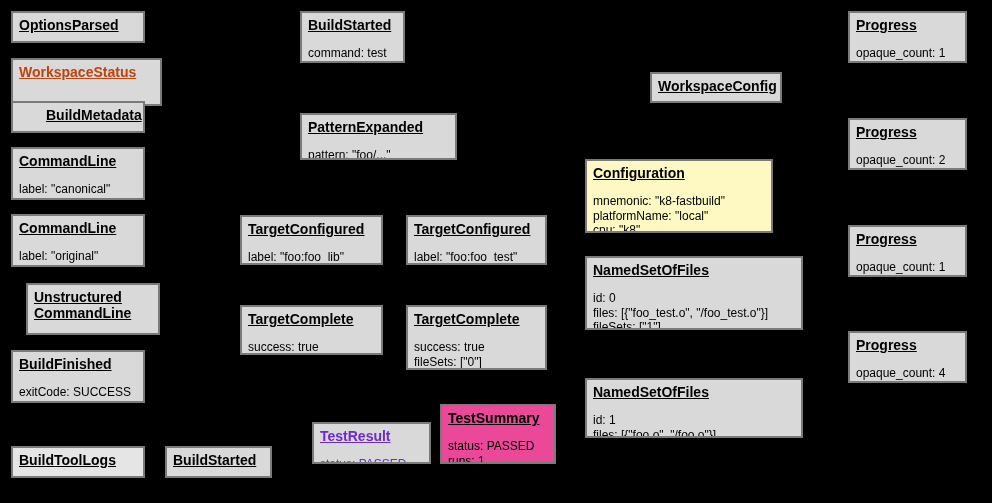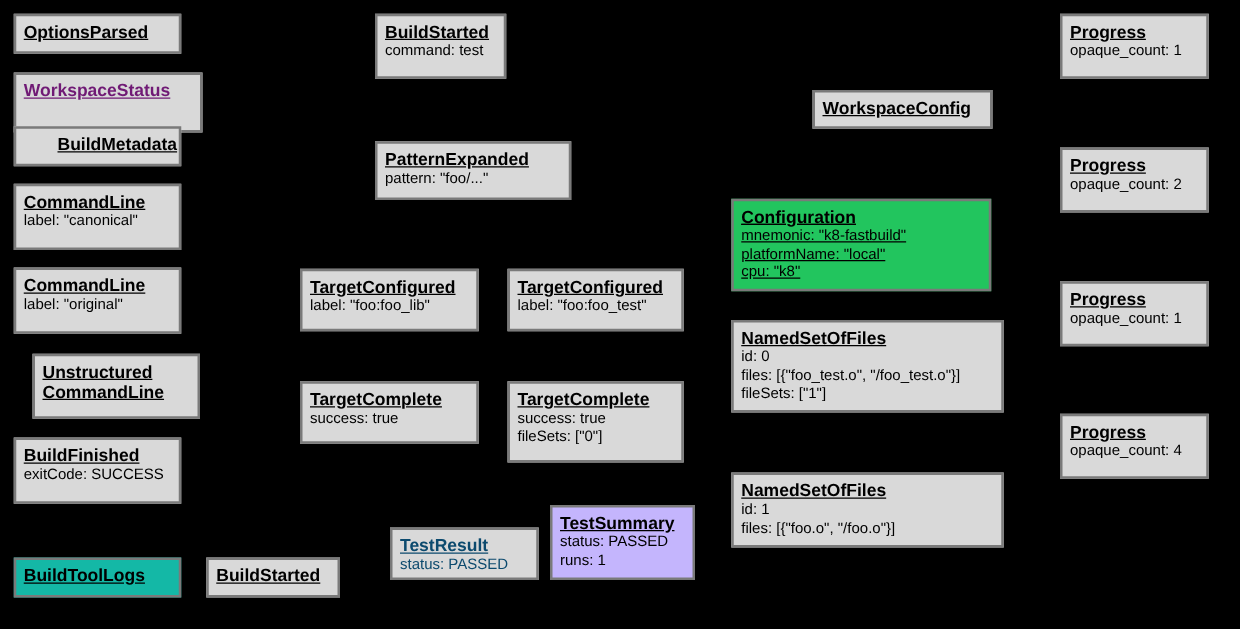--- a/index.html
+++ b/index.html
@@ -32,37 +32,37 @@
   }
   .node-title {
     font-size: 14px;
     font-weight: bold;
     line-height: 16px;
     text-decoration: underline;
     white-space: pre-line;
     letter-spacing: 0px;
   }
   .node-fields {
-    margin-top: 0;
+    margin-top: 13px;
   }
   .field {
     font-size: 12px;
     line-height: 14.5px;
     font-weight: normal;
     white-space: nowrap;
   }
 </style>
 </head>
 <body>
 
 <div id="canvas" style="background: rgb(0, 0, 0);">
     <div class="node" style="left: 11px; top: 11px; width: 134px; height: 32px; background: rgb(217, 217, 217); border-color: rgb(122, 122, 122); color: rgb(0, 0, 0);">
       <div class="node-title">OptionsParsed</div>
     </div>
-    <div class="node" style="left: 11px; top: 58px; width: 151px; height: 48px; background: rgb(217, 217, 217); border-color: rgb(122, 122, 122); color: #701a75;">
+    <div class="node" style="left: 11px; top: 58px; width: 151px; height: 48px; background: rgb(217, 217, 217); border-color: rgb(122, 122, 122); color: #c2410c;">
       <div class="node-title">WorkspaceStatus</div>
     </div>
     <div class="node" style="left: 11px; top: 101px; width: 134px; height: 32px; background: rgb(217, 217, 217); border-color: rgb(122, 122, 122); color: rgb(0, 0, 0); padding-left: 33px;">
       <div class="node-title">BuildMetadata</div>
     </div>
     <div class="node" style="left: 11px; top: 147px; width: 134px; height: 53px; background: rgb(217, 217, 217); border-color: rgb(122, 122, 122); color: rgb(0, 0, 0);">
       <div class="node-title">CommandLine</div>
       <div class="node-fields">
         <div class="field">label: "canonical"</div>
       </div>
@@ -76,21 +76,21 @@
     <div class="node" style="left: 11px; top: 283px; width: 134px; height: 52px; background: rgb(217, 217, 217); border-color: rgb(122, 122, 122); color: rgb(0, 0, 0); margin-left: 15px;">
       <div class="node-title">Unstructured
 CommandLine</div>
     </div>
     <div class="node" style="left: 11px; top: 350px; width: 134px; height: 53px; background: rgb(217, 217, 217); border-color: rgb(122, 122, 122); color: rgb(0, 0, 0);">
       <div class="node-title">BuildFinished</div>
       <div class="node-fields">
         <div class="field">exitCode: SUCCESS</div>
       </div>
     </div>
-    <div class="node" style="left: 11px; top: 446px; width: 134px; height: 32px; background: #14b8a6; border-color: rgb(122, 122, 122); color: rgb(0, 0, 0);">
+    <div class="node" style="left: 11px; top: 446px; width: 134px; height: 32px; background: #e5e5e5; border-color: rgb(122, 122, 122); color: rgb(0, 0, 0);">
       <div class="node-title">BuildToolLogs</div>
     </div>
     <div class="node" style="left: 165px; top: 446px; width: 107px; height: 32px; background: rgb(217, 217, 217); border-color: rgb(122, 122, 122); color: rgb(0, 0, 0);">
       <div class="node-title">BuildStarted</div>
     </div>
     <div class="node" style="left: 300px; top: 11px; width: 105px; height: 52px; background: rgb(217, 217, 217); border-color: rgb(122, 122, 122); color: rgb(0, 0, 0);">
       <div class="node-title">BuildStarted</div>
       <div class="node-fields">
         <div class="field">command: test</div>
       </div>
@@ -119,37 +119,37 @@
         <div class="field">success: true</div>
       </div>
     </div>
     <div class="node" style="left: 406px; top: 305px; width: 141px; height: 65px; background: rgb(217, 217, 217); border-color: rgb(122, 122, 122); color: rgb(0, 0, 0);">
       <div class="node-title">TargetComplete</div>
       <div class="node-fields">
         <div class="field">success: true</div>
         <div class="field">fileSets: ["0"]</div>
       </div>
     </div>
-    <div class="node" style="left: 312px; top: 422px; width: 119px; height: 42px; background: rgb(217, 217, 217); border-color: rgb(122, 122, 122); color: #0c4a6e;">
+    <div class="node" style="left: 312px; top: 422px; width: 119px; height: 42px; background: rgb(217, 217, 217); border-color: rgb(122, 122, 122); color: #6d28d9;">
       <div class="node-title">TestResult</div>
       <div class="node-fields">
         <div class="field">status: PASSED</div>
       </div>
     </div>
-    <div class="node" style="left: 440px; top: 404px; width: 116px; height: 60px; background: #c4b5fd; border-color: rgb(122, 122, 122); color: rgb(0, 0, 0);">
+    <div class="node" style="left: 440px; top: 404px; width: 116px; height: 60px; background: #ec4899; border-color: rgb(122, 122, 122); color: rgb(0, 0, 0);">
       <div class="node-title">TestSummary</div>
       <div class="node-fields">
         <div class="field">status: PASSED</div>
         <div class="field">runs: 1</div>
       </div>
     </div>
-    <div class="node" style="left: 650px; top: 72px; width: 144px; height: 31px; background: rgb(217, 217, 217); border-color: rgb(122, 122, 122); color: rgb(0, 0, 0);">
+    <div class="node" style="left: 650px; top: 72px; width: 132px; height: 31px; background: rgb(217, 217, 217); border-color: rgb(122, 122, 122); color: rgb(0, 0, 0);">
       <div class="node-title">WorkspaceConfig</div>
     </div>
-    <div class="node" style="left: 585px; top: 159px; width: 208px; height: 74px; background: #22c55e; border-color: rgb(122, 122, 122); color: rgb(0, 0, 0); text-decoration: underline;">
+    <div class="node" style="left: 585px; top: 159px; width: 188px; height: 74px; background: #fef9c3; border-color: rgb(122, 122, 122); color: rgb(0, 0, 0);">
       <div class="node-title">Configuration</div>
       <div class="node-fields">
         <div class="field">mnemonic: "k8-fastbuild"</div>
         <div class="field">platformName: "local"</div>
         <div class="field">cpu: "k8"</div>
       </div>
     </div>
     <div class="node" style="left: 585px; top: 256px; width: 218px; height: 74px; background: rgb(217, 217, 217); border-color: rgb(122, 122, 122); color: rgb(0, 0, 0);">
       <div class="node-title">NamedSetOfFiles</div>
       <div class="node-fields">

